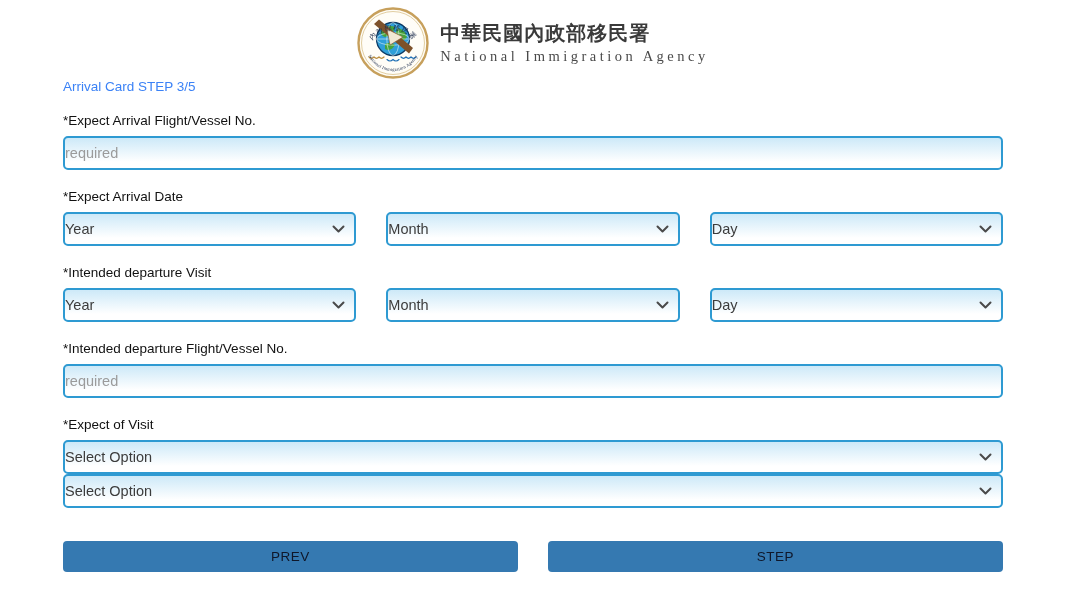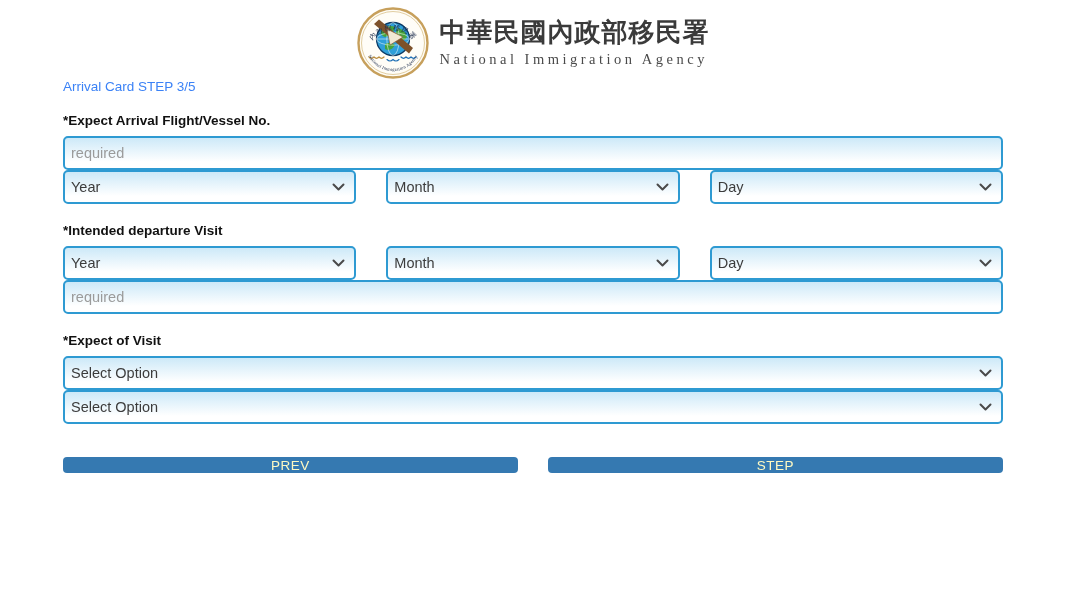--- a/index.html
+++ b/index.html
@@ -3,49 +3,49 @@
 <meta charset="utf-8">
 <style>
   * { margin:0; padding:0; box-sizing:border-box; }
   html,body { background:#ffffff; width:1066px; }
   body { font-family:"Liberation Sans","DejaVu Sans",sans-serif; color:#222; }
 
   
   .header { display:flex; justify-content:center; align-items:center; gap:11px; padding-top:7px; height:79px; }
   .logo { width:72px; height:72px; flex:0 0 auto; }
   .title-block { display:flex; flex-direction:column; }
-  .title-zh { font-family:"Liberation Serif","DejaVu Serif",serif; font-size:26px; font-weight:600; color:#3a3a3a; letter-spacing:1px; line-height:1.15; }
+  .title-zh { font-family:"Liberation Serif","DejaVu Serif",serif; font-size:20px; font-weight:600; color:#3a3a3a; letter-spacing:1px; line-height:1.15; }
   .title-en { font-family:"Liberation Serif","DejaVu Serif",serif; font-size:14.5px; color:#4a4a4a; letter-spacing:3.5px; margin-top:3px; }
 
   
   .container { width:940px; margin:0 auto; }
   .step-text { font-size:13.5px; color:#3b82f6; margin-top:0; }
-  .field-label { font-size:13.5px; font-weight:bold; color:#111; margin-top:19px; margin-bottom:8px; }
+  .field-label { font-size:13.5px; font-weight:normal; color:#111; margin-top:19px; margin-bottom:8px; }
 
   .control {
     width:100%; height:34px;
     border:2px solid #2e9ad2; border-radius:5px;
     background:linear-gradient(to bottom,#cde9f8 0%,#ffffff 80%);
     font-family:"Liberation Sans","DejaVu Sans",sans-serif;
     font-size:14.5px; color:#3c3c3c;
-    padding:0 6px; outline:none;
+    padding:0 0; outline:none;
   }
   input.control::placeholder { color:#9b9b9b; opacity:1; }
 
   select.control { appearance:none; -webkit-appearance:none; -moz-appearance:none; padding-right:32px; cursor:pointer; }
   .select-wrap { position:relative; }
   .chevron { position:absolute; right:11px; top:50%; transform:translateY(-50%); pointer-events:none; line-height:0; }
 
   .date-row { display:flex; gap:30px; }
   .date-row .select-wrap { flex:1; }
 
   .btn-row { display:flex; gap:30px; margin-top:33px; padding-bottom:18px; }
   .nav-btn {
-    flex:1; height:16px; border:none; border-radius:4px;
-    background:#3579b1; color:#fef9c3;
+    flex:1; height:31px; border:none; border-radius:4px;
+    background:#3579b1; color:#0f172a;
     font-family:"Liberation Sans","DejaVu Sans",sans-serif;
     font-size:13.5px; letter-spacing:0.5px; cursor:pointer;
   }
 </style>
 </head>
 <body>
 
 <div class="header">
   <svg class="logo" viewBox="0 0 72 72" aria-hidden="true">
     <defs>
@@ -92,20 +92,21 @@
 
 <div class="container">
 
   <div class="step-text">Arrival Card STEP 3/5</div>
 
   
   <div class="field-label">*Expect Arrival Flight/Vessel No.</div>
   <input class="control" type="text" placeholder="required" style="">
 
   
+  <div class="field-label">*Expect Arrival Date</div>
   <div class="date-row">
     <div class="select-wrap">
       <select class="control">
         <option>Year</option>
       </select>
       <span class="chevron">
         <svg width="13" height="8" viewBox="0 0 13 8">
             <path d="M1.5 1.5 L6.5 6.5 L11.5 1.5" stroke="#4a4a4a" stroke-width="2" fill="none" stroke-linecap="round" stroke-linejoin="round"></path>
           </svg>
       </span>
@@ -161,20 +162,21 @@
       </select>
       <span class="chevron">
         <svg width="13" height="8" viewBox="0 0 13 8">
             <path d="M1.5 1.5 L6.5 6.5 L11.5 1.5" stroke="#4a4a4a" stroke-width="2" fill="none" stroke-linecap="round" stroke-linejoin="round"></path>
           </svg>
       </span>
     </div>
   </div>
 
   
+  <div class="field-label">*Intended departure Flight/Vessel No.</div>
   <input class="control" type="text" placeholder="required" style="">
 
   
   <div class="field-label">*Expect of Visit</div>
   <div class="select-wrap">
     <select class="control">
       <option>Select Option</option>
     </select>
     <span class="chevron">
       <svg width="13" height="8" viewBox="0 0 13 8">

